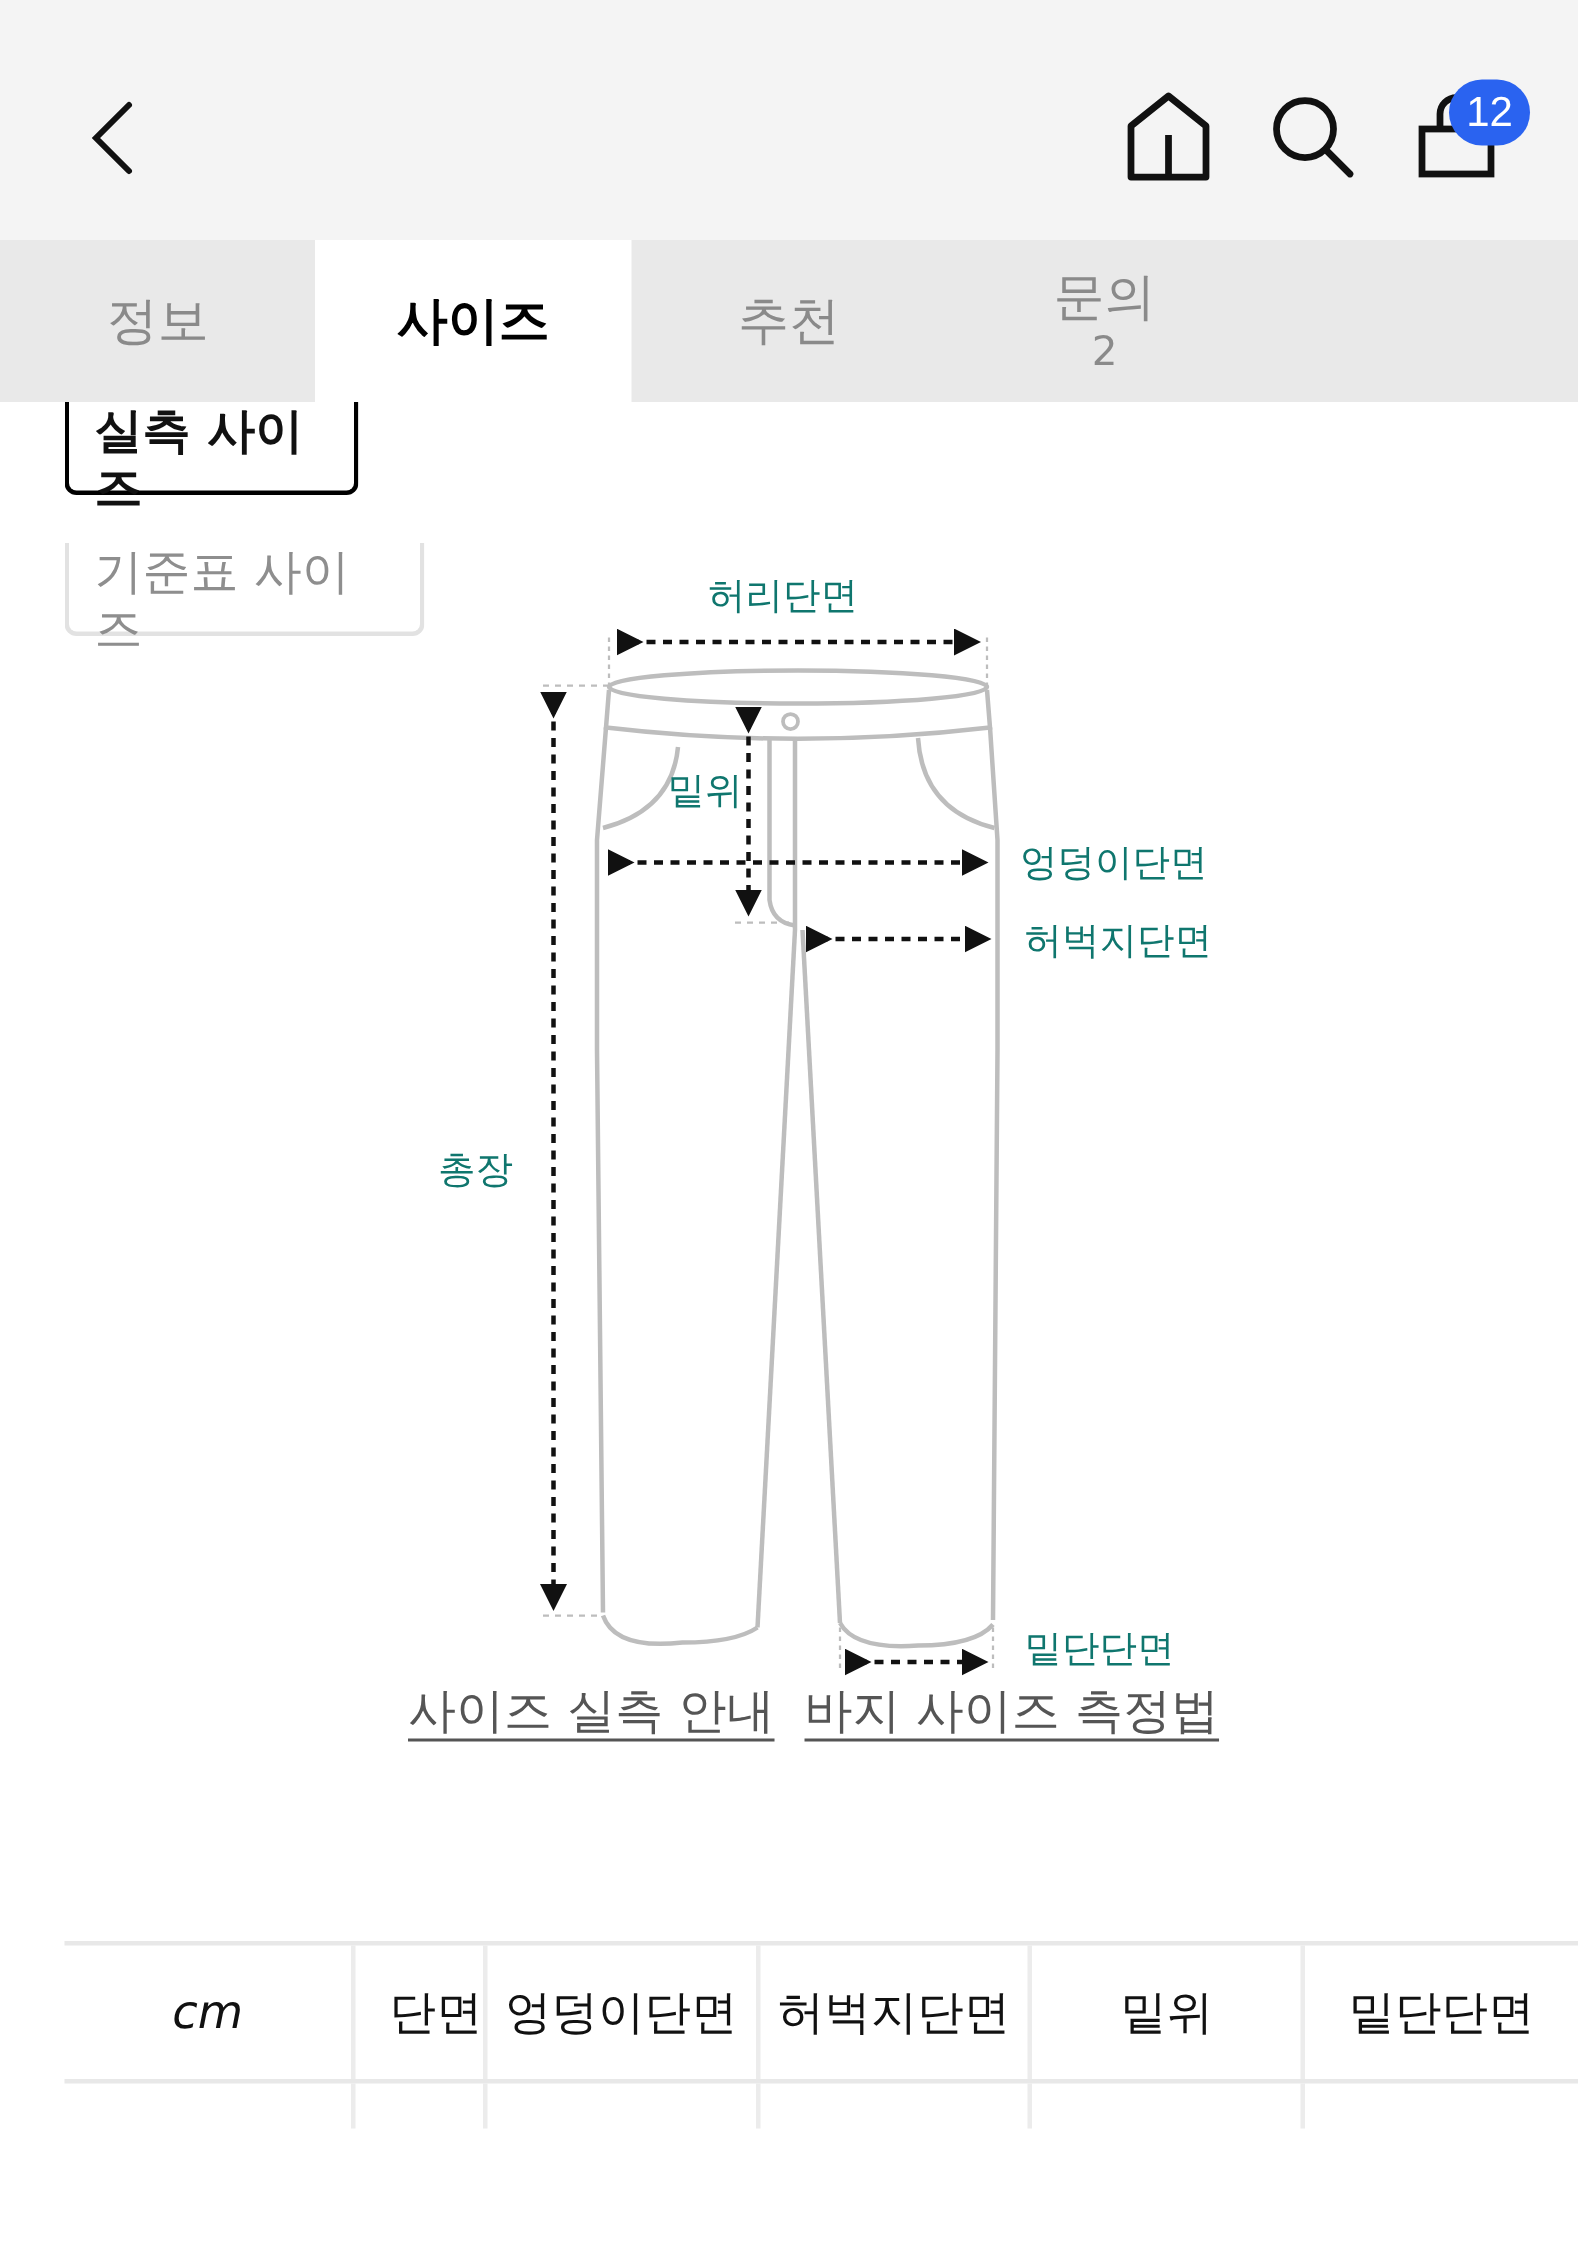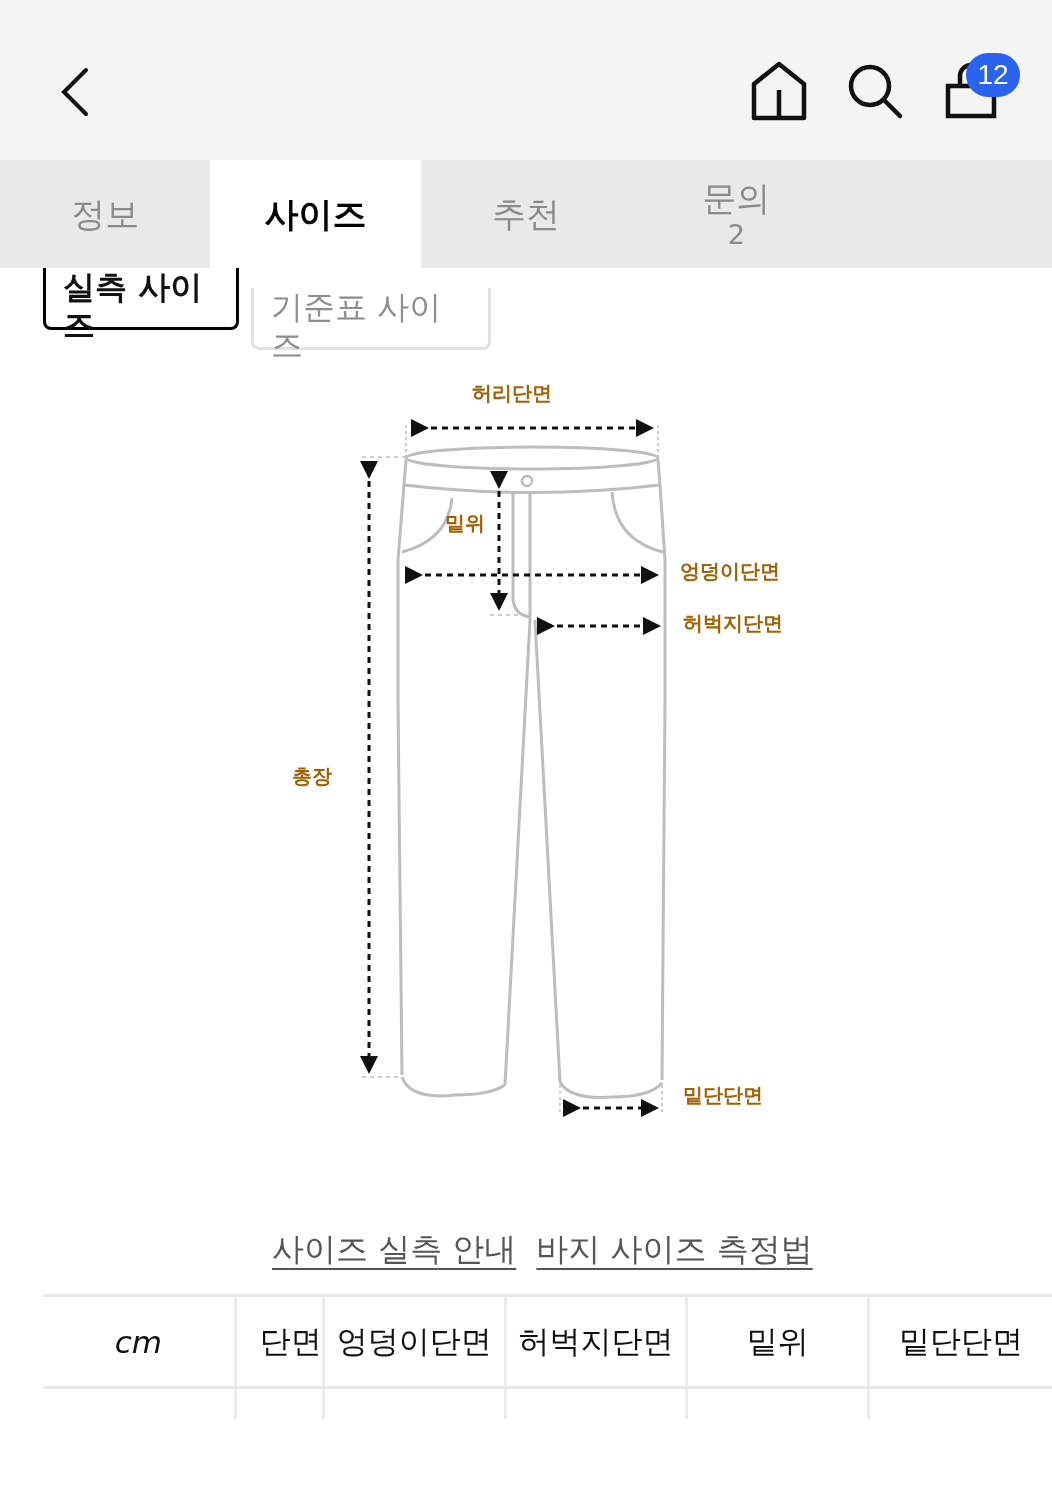--- a/index.html
+++ b/index.html
@@ -31,33 +31,33 @@
     }
     .tab {
       width: 210.4px; height: 108px; display: flex; flex-direction: column;
       align-items: center; justify-content: center; cursor: pointer;
       color: #8a8a8a; font-size: 34px;
     }
     .tab .count { font-size: 27px; margin-top: 2px; line-height: 30px; }
     .tab .lbl { line-height: 40px; }
     .tab.active { background: #ffffff; color: #000; font-weight: bold; text-align: center; }
 
-    .subtabs { position: absolute; left: 43px; top: 268px; height: 64px; display: flex; gap: 12px; }
+    .subtabs { position: absolute; left: 43px; top: 268px; height: 64px; display: flex; gap: 12px; flex-direction: column; }
     .subtab {
       height: 62px; border-radius: 0 0 8px 8px; border: 3px solid #000; border-top: none;
       padding: 0 17px; font-size: 32px; display: flex; align-items: flex-start; padding-top: 0;
       line-height: 38px; cursor: pointer; background: #fff;
     }
     .subtab.active { font-weight: bold; color: #111; width: 196px; }
     .subtab.inactive { border-color: #e2e2e2; color: #8e8e8e; width: 240px; margin-top: 20px; }
 
     .diagram { position: absolute; left: 0; top: 360px; width: 1052px; height: 780px; }
-    .dlabel { position: absolute; font-weight: bold; font-size: 20px; color: #a16207; white-space: nowrap; }
-
-    .links { position: absolute; top: 1228px; left: 272px; display: flex; gap: 20px; }
+    .dlabel { position: absolute; font-weight: normal; font-size: 25px; color: #0f766e; white-space: nowrap; }
+
+    .links { position: absolute; top: 1119px; left: 272px; display: flex; gap: 20px; }
     .link {
       font-size: 32px; color: #555; text-decoration: underline; text-underline-offset: 8px;
       text-decoration-thickness: 2px; cursor: pointer;
     }
 
     .table { position: absolute; left: 43px; top: 1294px; width: 1009px; border-top: 3px solid #e8e8e8; }
     .row { display: flex; border-bottom: 3px solid #e8e8e8; }
     .row.head { height: 92px; }
     .row.mine { height: 92px; }
     .row.empty { height: 30px; border-bottom: none; }

